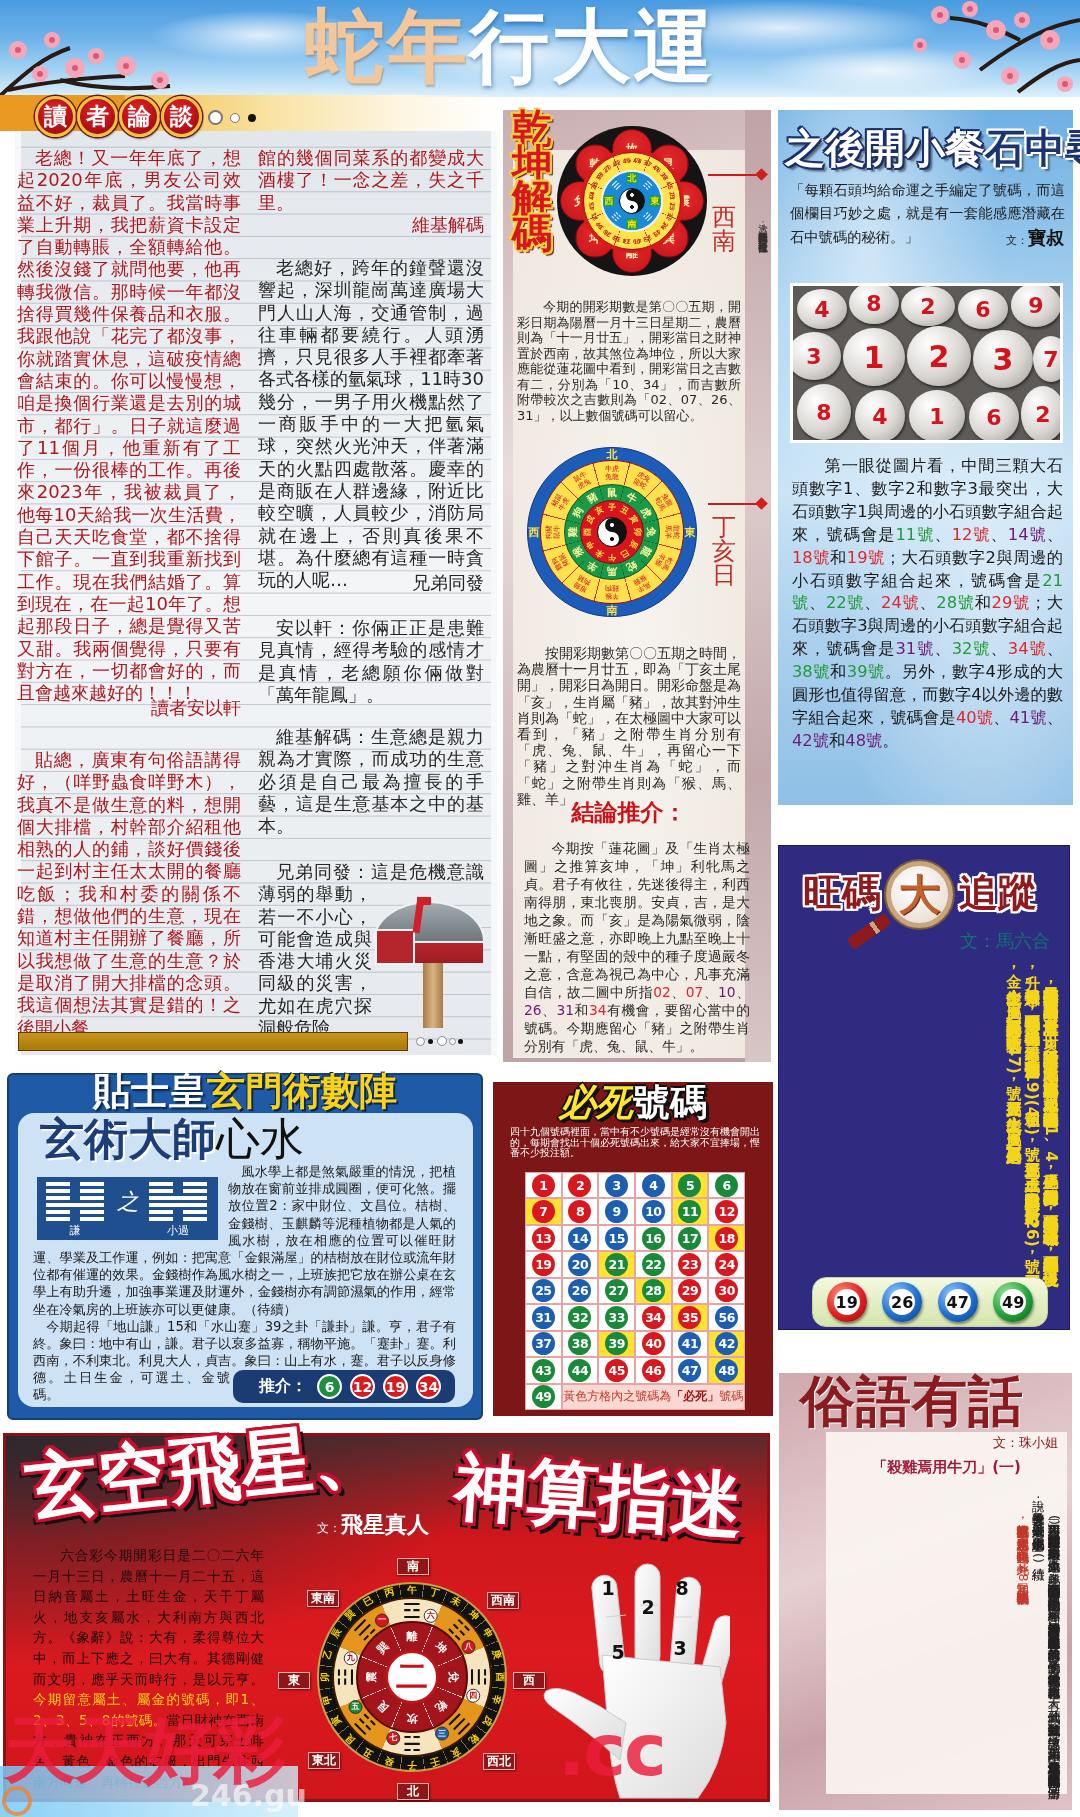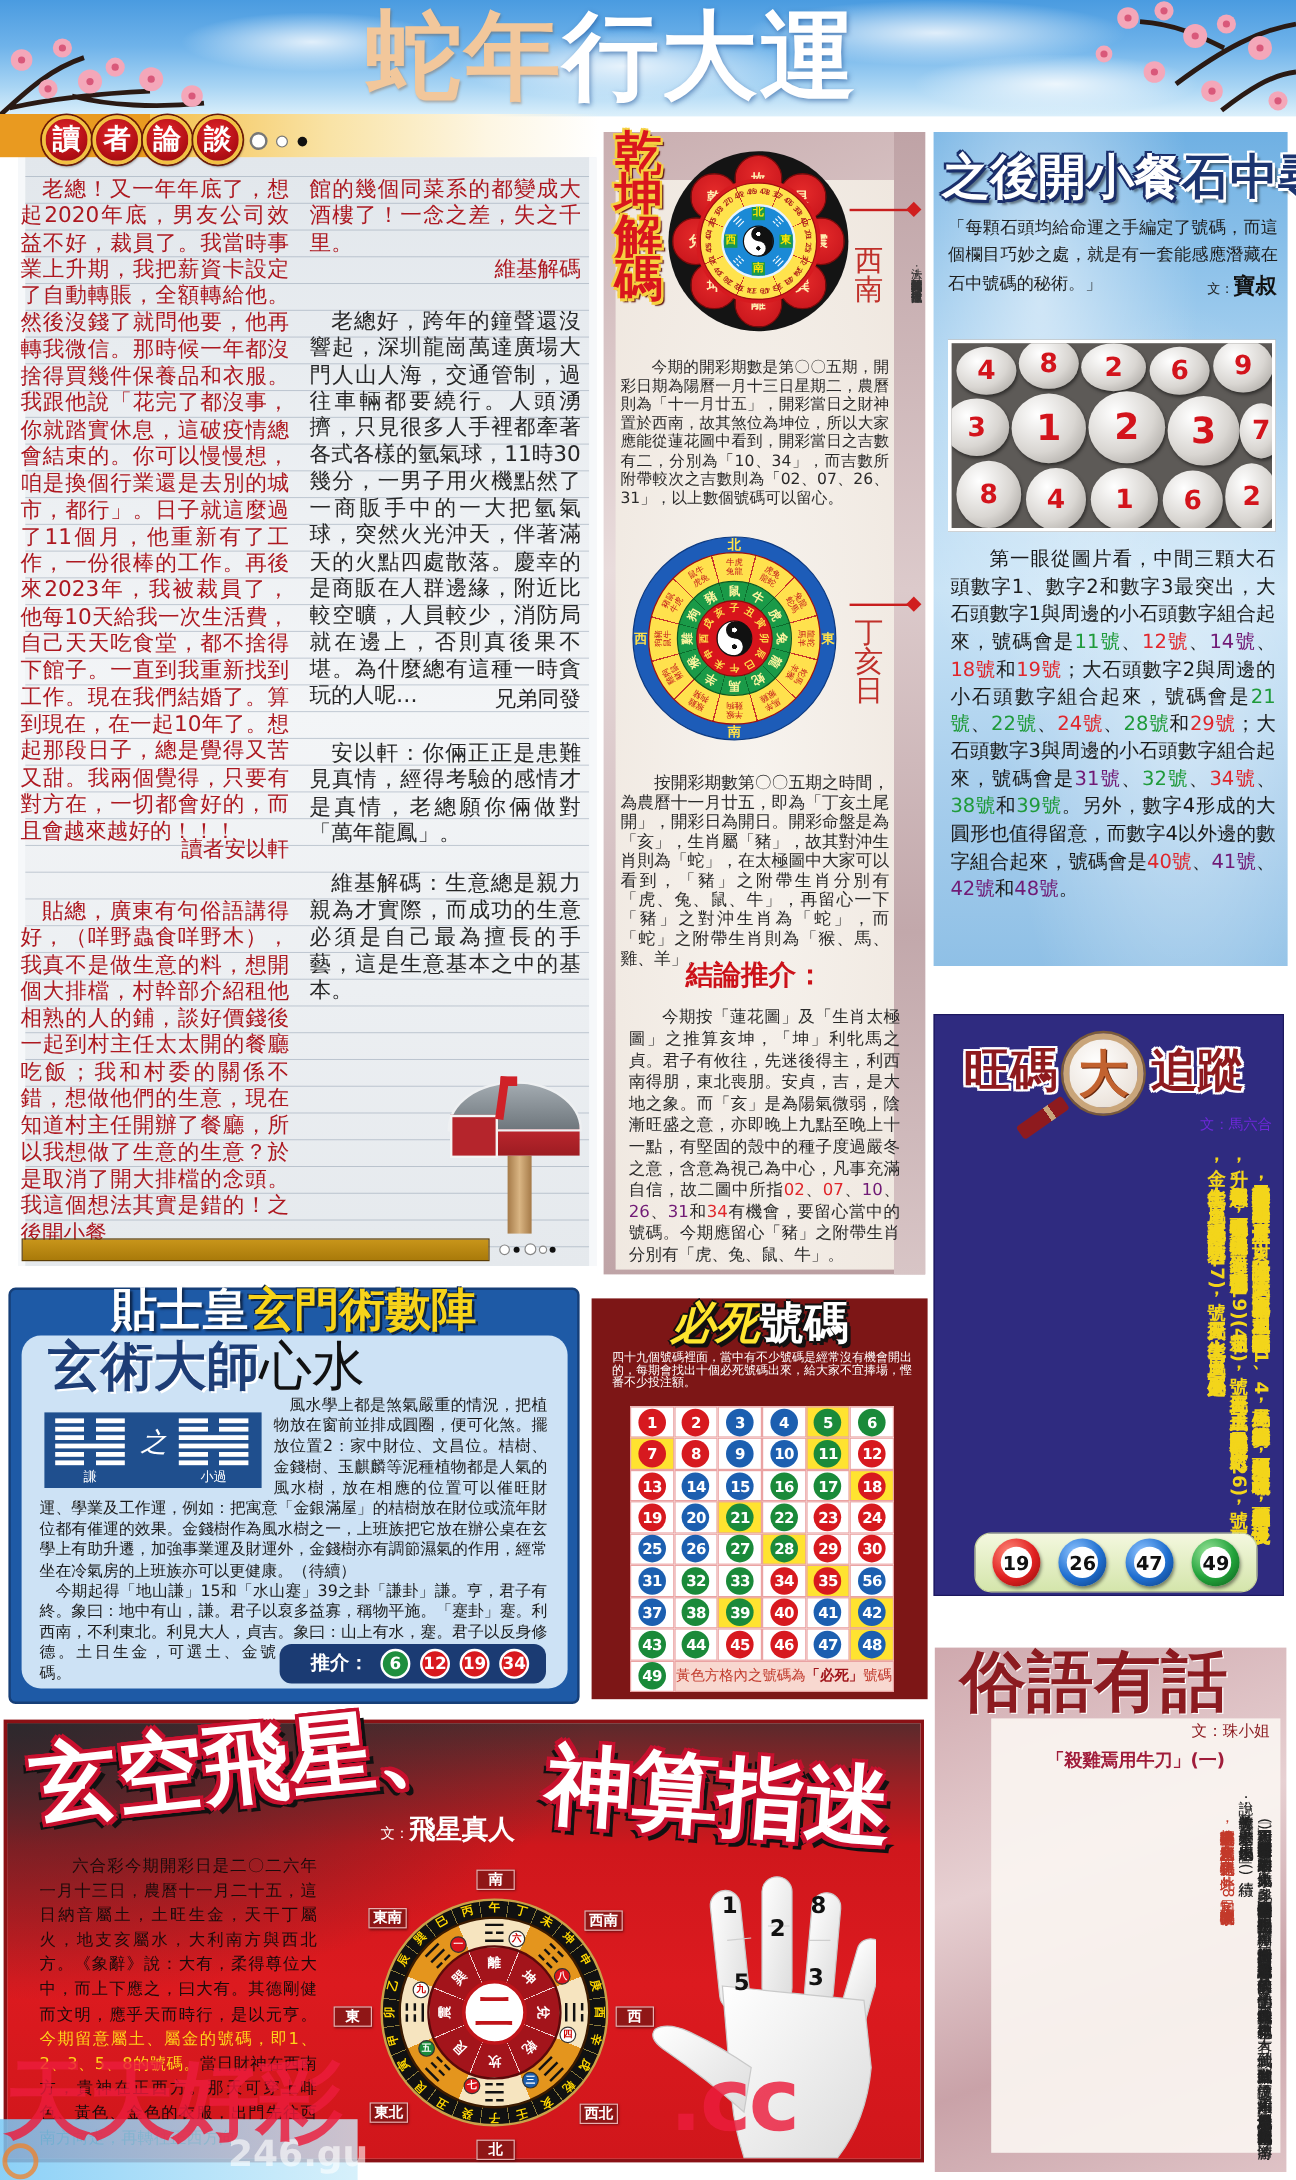--- a/index.html
+++ b/index.html
@@ -99,21 +99,21 @@
 .seg[data-c="red"]{color:#e0262b}
 .seg[data-c="blue"]{color:#701a75}
 .seg[data-c="yellow"]{color:#ffd31a}
 
 
 .wm-box{left:778px;top:845px;width:292px;height:485px;background:#2f2b80;border:1px solid #1c185e}
 .wm-t{top:872px;font-size:39px;line-height:42px;font-weight:900;color:#8e1a1e;white-space:nowrap;
   text-shadow:2px 0 #fff,-2px 0 #fff,0 2px #fff,0 -2px #fff,2px 2px #fff,-2px -2px #fff,2px -2px #fff,-2px 2px #fff}
 .mag{left:886px;top:861px;width:67px;height:67px;border-radius:50%;background:radial-gradient(circle at 40% 35%,#ffffff,#ece4dc 70%,#d8ccc0);border:5px solid #c9a57a;box-shadow:0 0 0 2px #7a5a3a;display:flex;align-items:center;justify-content:center;font-size:42px;font-weight:900;color:#c2622f;text-shadow:1px 1px 0 #6b2a10}
 .mag-h{left:846px;top:925px;width:46px;height:13px;background:linear-gradient(90deg,#8e1a1e 0 60%,#c9a57a 60% 70%,#8e1a1e 70%);border-radius:3px;transform:rotate(-35deg)}
-.wm-auth{left:960px;top:929px;width:100px;text-align:right;font-size:12px;color:#6d28d9}
+.wm-auth{left:960px;top:929px;width:100px;font-size:18px;color:#0f766e}
 .wm-v{left:798px;top:962px;width:262px;height:302px;writing-mode:vertical-rl;font-size:15.3px;line-height:18.6px;color:#f3d51b;font-weight:bold;text-indent:1em}
 .wm-strip{left:812px;top:1277px;width:236px;height:50px;border-radius:14px;background:linear-gradient(#f4f8df,#d4e5ab);border:1px solid #c8d49a;display:flex;align-items:center;justify-content:space-around;padding:0 6px}
 .lball{width:40px;height:40px;border-radius:50%;display:flex;align-items:center;justify-content:center;box-shadow:1px 2px 3px rgba(0,0,0,.45)}
 .lball[data-c="red"]{background:radial-gradient(circle at 35% 30%,#ff8a7a,#e02020 55%,#8c0c0c)}
 .lball[data-c="blue"]{background:radial-gradient(circle at 35% 30%,#8fc4ff,#1f6fd0 55%,#0d3a7a)}
 .lball[data-c="green"]{background:radial-gradient(circle at 35% 30%,#9be59b,#22a23a 55%,#0c5a1a)}
 .lball span{width:26px;height:26px;border-radius:50%;background:#fff;color:#111;font-weight:900;font-size:16px;display:flex;align-items:center;justify-content:center}
 
 
 .pv-bg{left:779px;top:1373px;width:293px;height:437px;background:linear-gradient(160deg,#cfa9ae,#e7d0d2 40%,#c9a2a8 70%,#dfc3c6)}
@@ -270,20 +270,21 @@
 
 <div class="a rc red" style="left:258px;top:147px;width:226px">館的幾個同菜系的都變成大酒樓了！一念之差，失之千里。</div>
 <div class="a rc red sig" style="left:258px;top:214px;width:226px">維基解碼</div>
 <div class="a rc blk ind" style="left:258px;top:257px;width:226px">老總好，跨年的鐘聲還沒響起，深圳龍崗萬達廣場大門人山人海，交通管制，過往車輛都要繞行。人頭湧擠，只見很多人手裡都牽著各式各樣的氫氣球，11時30幾分，一男子用火機點然了一商販手中的一大把氫氣球，突然火光沖天，伴著滿天的火點四處散落。慶幸的是商販在人群邊緣，附近比較空曠，人員較少，消防局就在邊上，否則真後果不堪。為什麼總有這種一時貪玩的人呢…</div>
 <div class="a rc blk sig" style="left:258px;top:572px;width:226px">兄弟同發</div>
 <div class="a rc blk ind" style="left:258px;top:617px;width:226px">安以軒：你倆正正是患難見真情，經得考驗的感情才是真情，老總願你倆做對「萬年龍鳳」。</div>
 <div class="a rc blk ind" style="left:258px;top:726px;width:226px">維基解碼：生意總是親力親為才實際，而成功的生意必須是自己最為擅長的手藝，這是生意基本之中的基本。</div>
 <div class="a rc blk" style="left:258px;top:861px;width:226px">
   <div class="fl-sp"></div>
   <div class="fl-mb"></div>
+  <span style="padding-left:1em">兄弟同發：這是危機意識薄弱的舉動，若一不小心，可能會造成與香港大埔火災同級的災害，尤如在虎穴探洞般危險。</span>
 </div>
 <div class="a" style="left:373px;top:903px;width:115px;height:125px">
   <div class="a mb-post"></div>
   <div class="a mb-body"></div>
   <div class="a mb-roof" style="top:-2px"></div>
   <div class="a mb-front"></div>
   <div class="a mb-flag"></div>
   <div class="a mb-flagtop"></div>
 </div>
 <div class="a bbar"></div>

